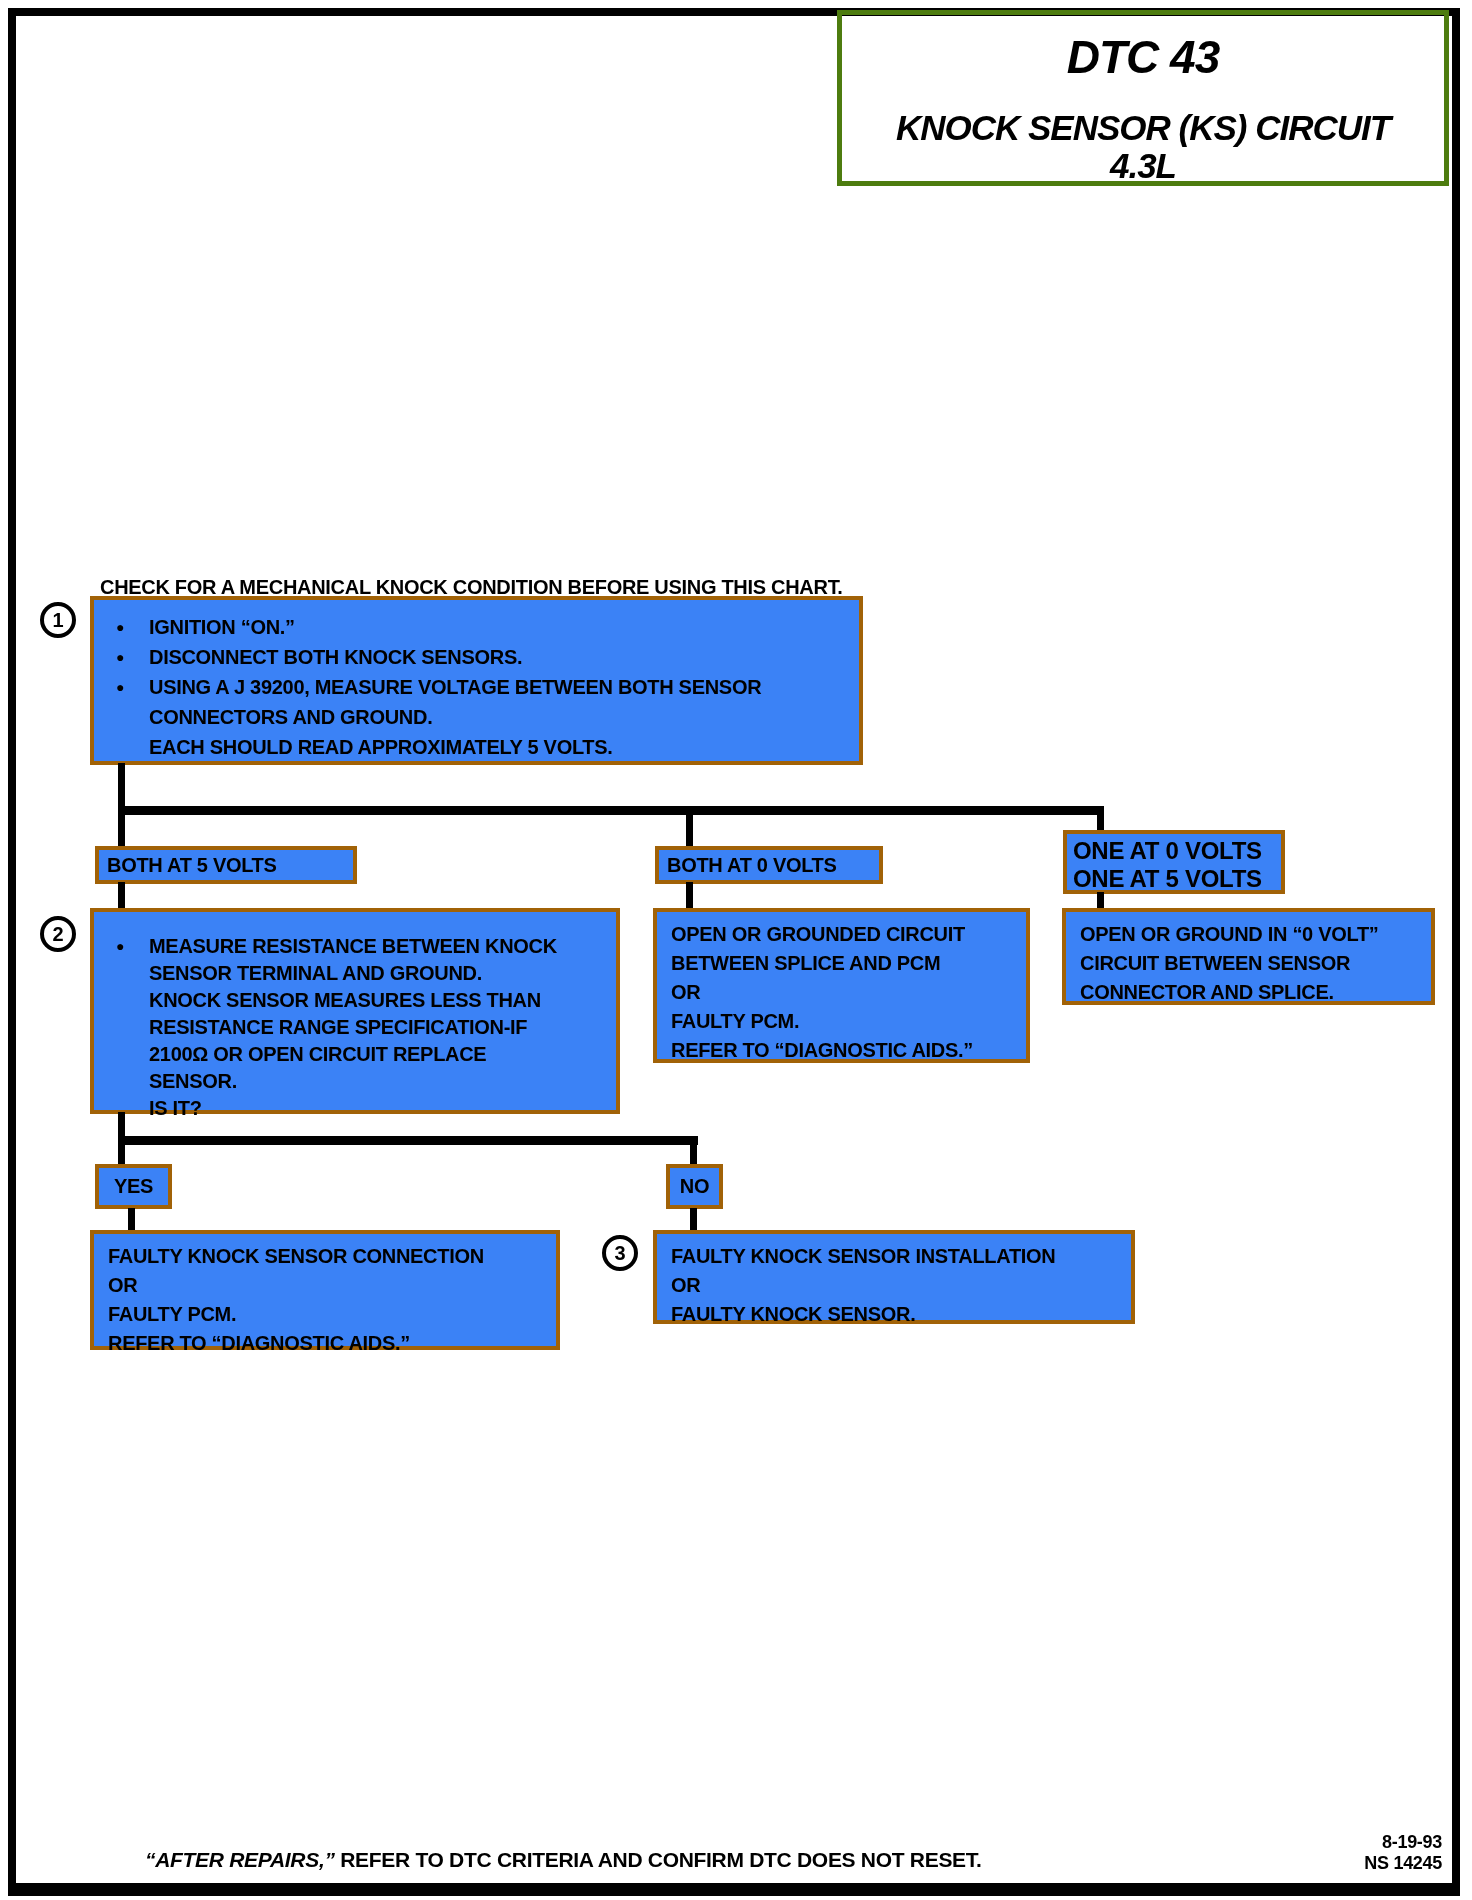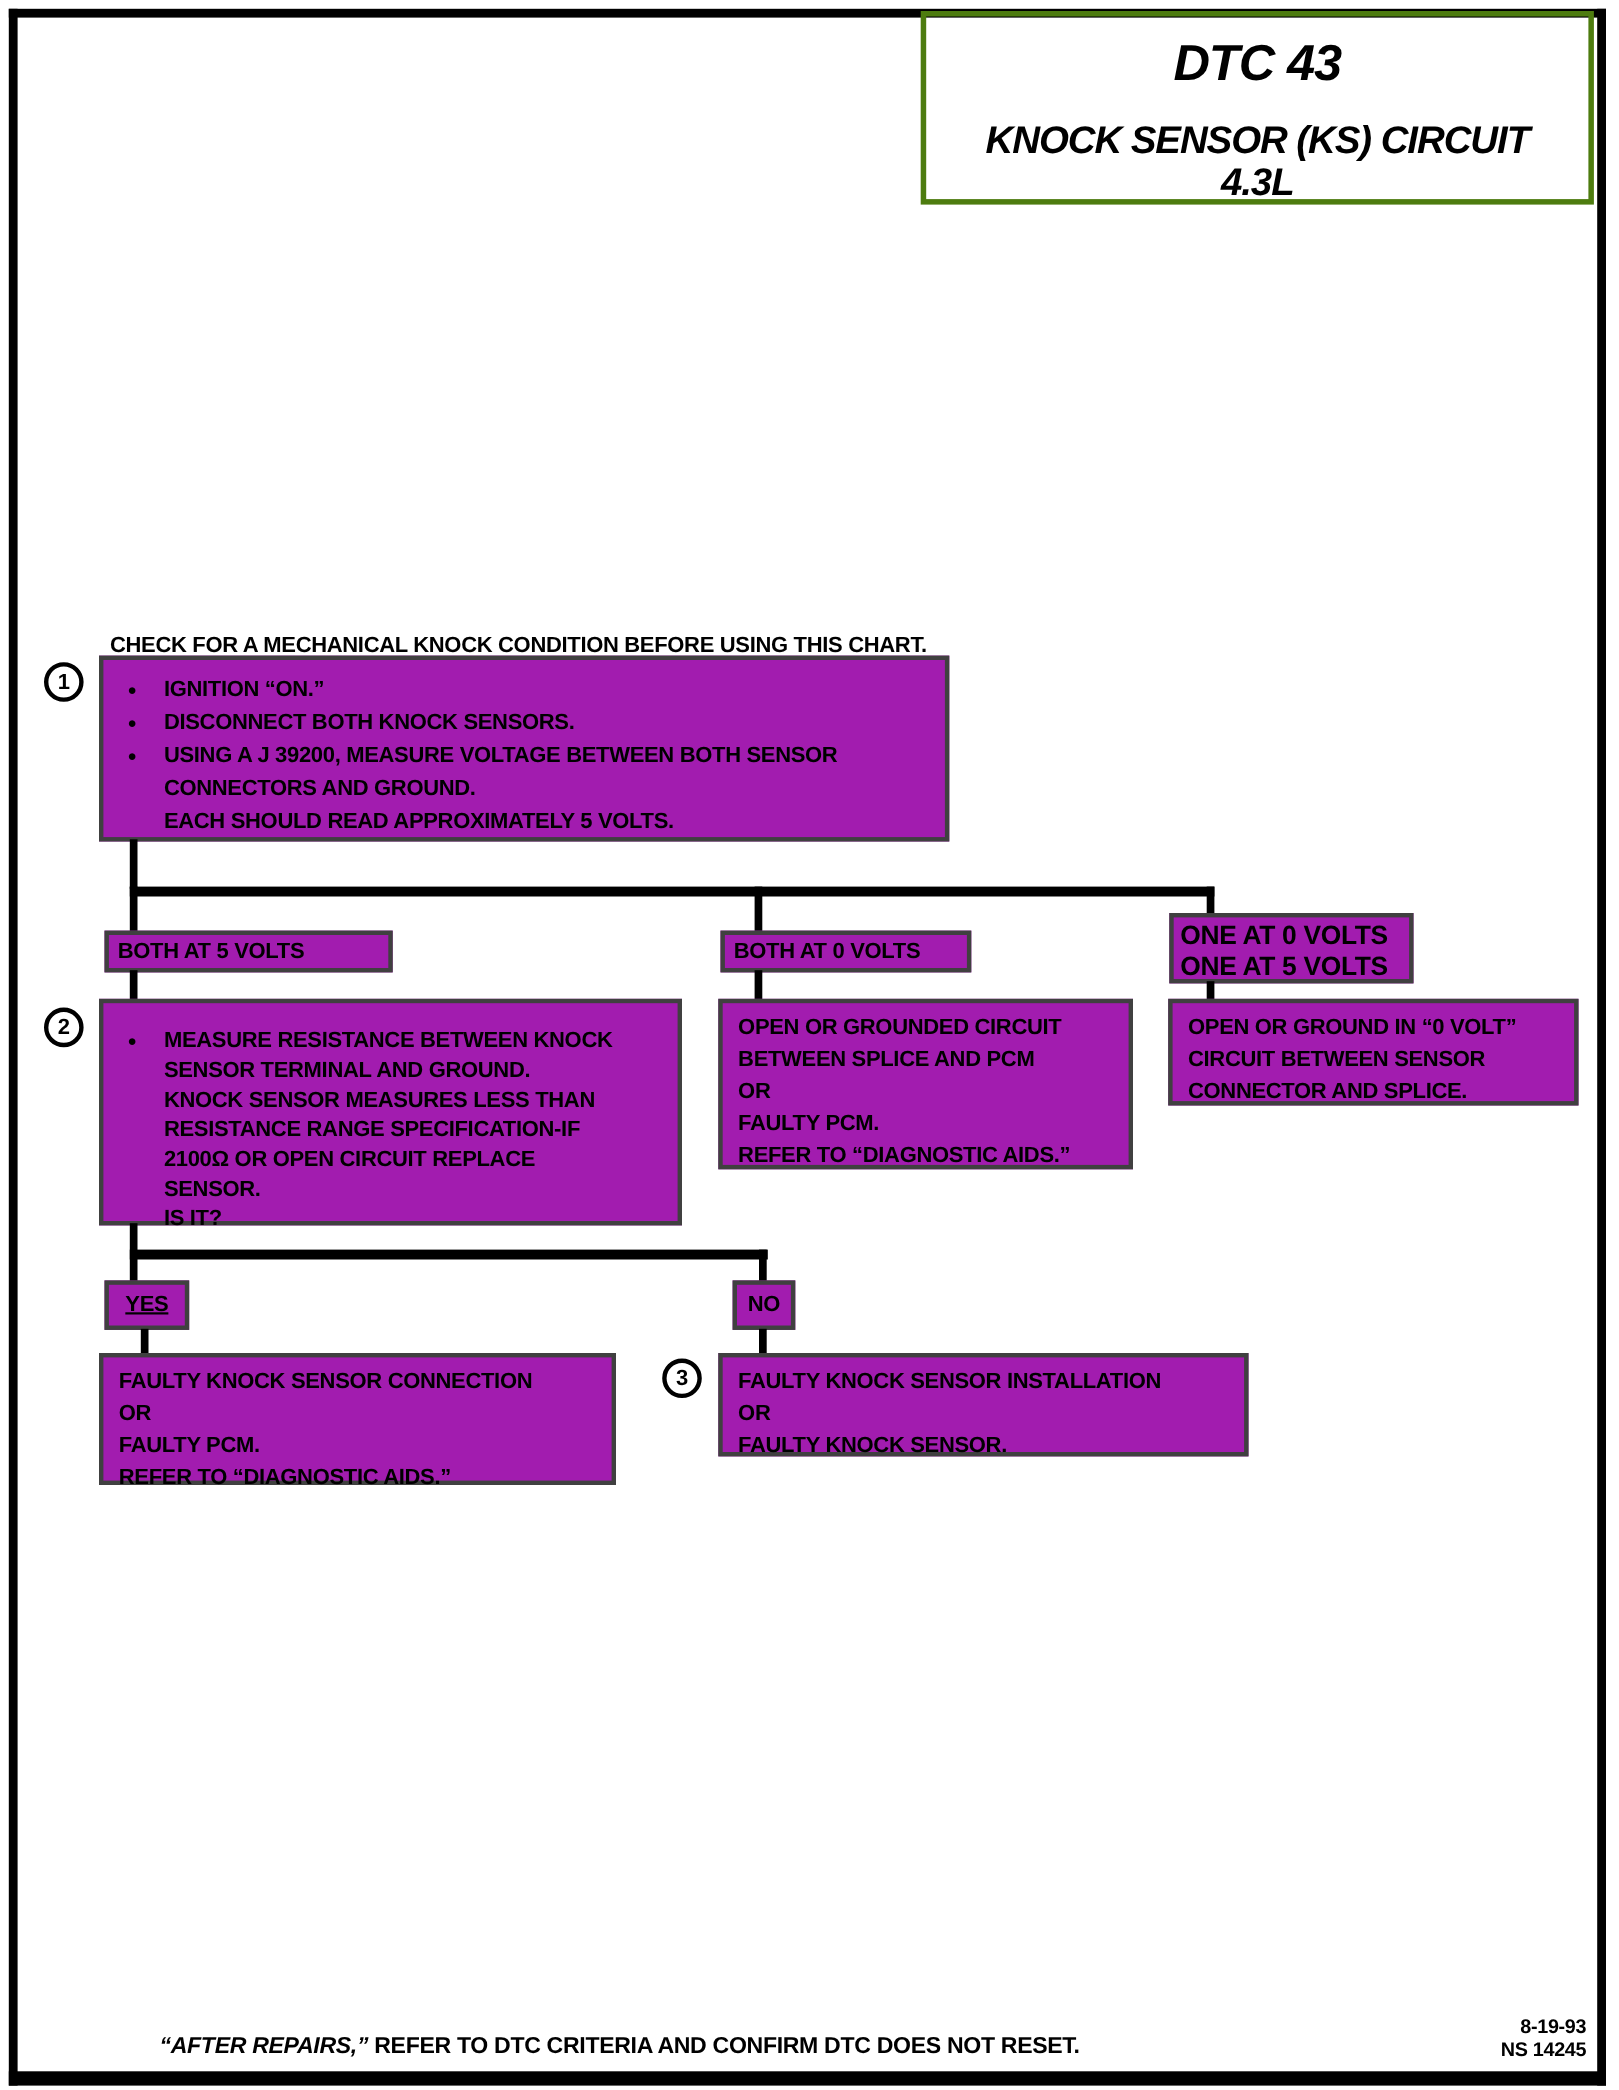--- a/index.html
+++ b/index.html
@@ -12,21 +12,21 @@
   .frame { position:absolute; background:#000; }
   .titlebox {
     position:absolute; left:837px; top:10px; width:612px; height:176px;
     border:5px solid #4d7c0f; display:flex; flex-direction:column; align-items:center;
     padding-top:16px; text-align:center;font-style:italic;
   }
   .dtc-code { font-size:46px; line-height:52px; letter-spacing:-1px; }
   .dtc-title { font-size:35px; line-height:38px; margin-top:26px; letter-spacing:-1px; white-space:nowrap; }
   .dtc-engine { font-size:35px; line-height:38px; letter-spacing:-1px; }
   .intro { position:absolute; left:100px; top:532px; font-size:20px; white-space:nowrap;margin-top:44px; }
-  .box { position:absolute; border:4px solid #404040; background:#a21caf; }
+  .box { position:absolute; border:4px solid #a16207; background:#3b82f6; }
   .circ {
     position:absolute; width:36px; height:36px; border:4px solid #000; border-radius:50%;
     display:flex; align-items:center; justify-content:center; font-size:20px; background:#fff;
   }
   .conn { position:absolute; background:#000; }
   
   .stepbox { padding-top:12px; font-size:20px; }
   .ln { position:relative; padding-left:55px; line-height:30px; white-space:nowrap; }
   .bl::before { content:"●"; position:absolute; left:22px; top:0; font-size:14px; }
   
@@ -115,21 +115,21 @@
   <div class="box resbox" style="left:1062px; top:908px; width:373px; height:97px;">
     <div class="ln2">OPEN OR GROUND IN “0 VOLT”</div>
     <div class="ln2">CIRCUIT BETWEEN SENSOR</div>
     <div class="ln2">CONNECTOR AND SPLICE.</div>
   </div>
 
   <div class="conn" style="left:118px; top:1112px; width:7px; height:54px;"></div>
   <div class="conn" style="left:118px; top:1136px; width:580px; height:9px;"></div>
   <div class="conn" style="left:690px; top:1136px; width:7px; height:30px;"></div>
 
-  <div class="box decision" style="left:95px; top:1164px; width:77px; height:45px;text-decoration:underline;">
+  <div class="box decision" style="left:95px; top:1164px; width:77px; height:45px;">
     <span>YES</span>
   </div>
   <div class="box decision" style="left:666px; top:1164px; width:57px; height:45px;">
     <span>NO</span>
   </div>
 
   <div class="conn" style="left:128px; top:1208px; width:7px; height:24px;"></div>
   <div class="conn" style="left:690px; top:1208px; width:7px; height:24px;"></div>
 
   <div class="box resbox" style="left:90px; top:1230px; width:470px; height:120px;">

